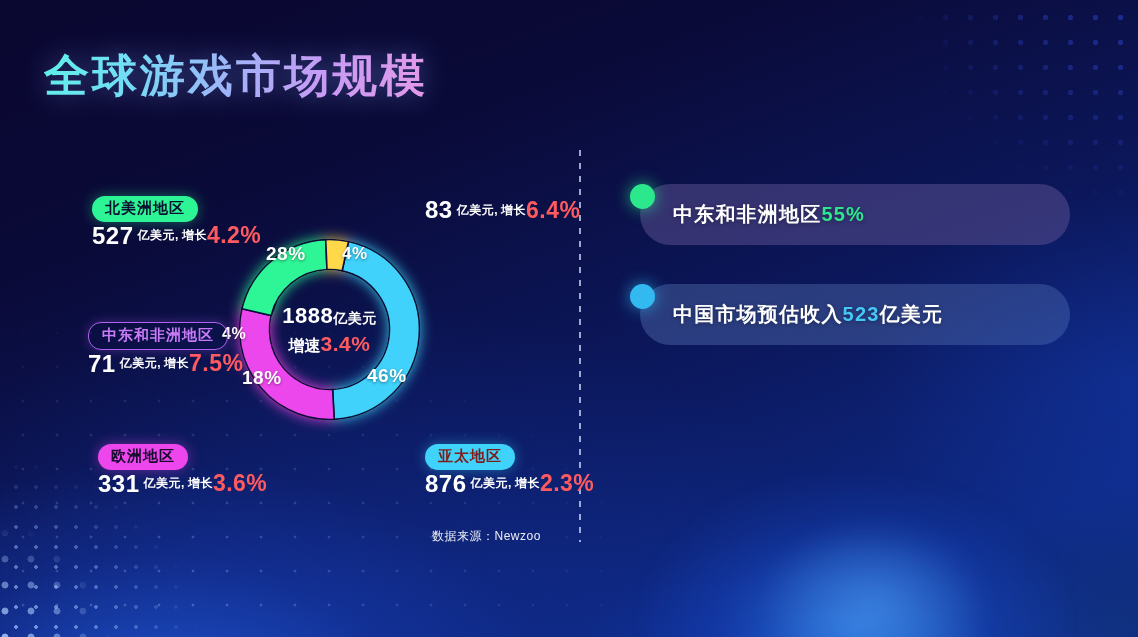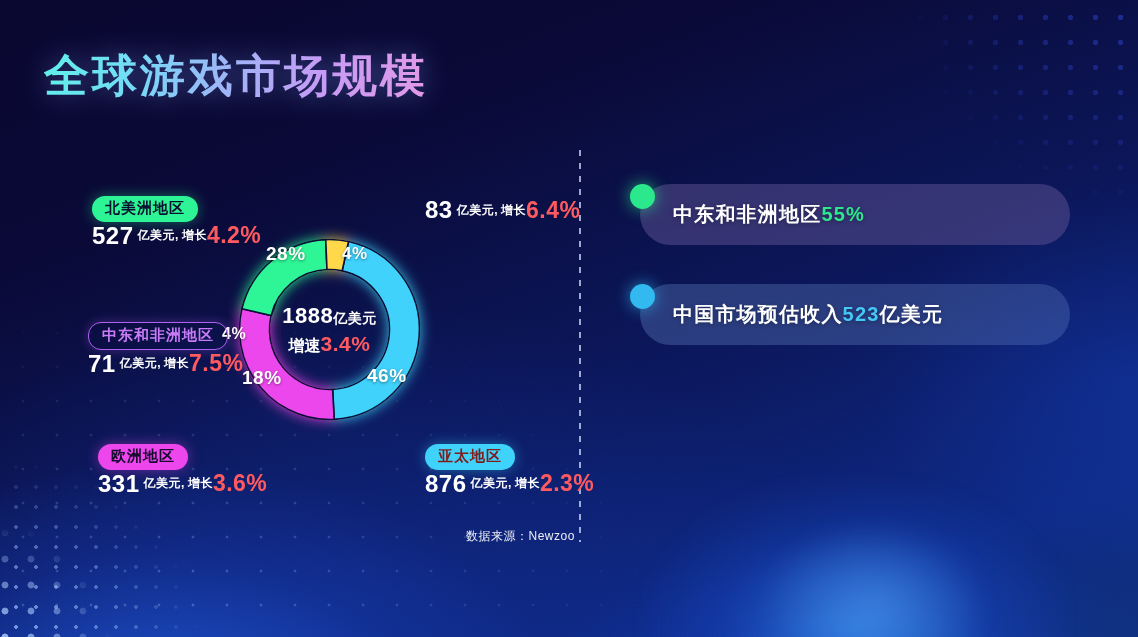--- a/index.html
+++ b/index.html
@@ -150,21 +150,21 @@
   .region-val .grow  { font-size:12px; font-weight:bold; margin-left:3px; letter-spacing:0.5px; }
   .region-val .pct   { font-size:23px; font-weight:bold; color:#ff5a5f; letter-spacing:0.5px; }
 
   .r-na    { left:92px;  top:196px; }
   .r-mea   { left:88px;  top:322px; }
   .r-eu    { left:98px;  top:444px; }
   .r-latam { left:425px; top:196px; }
   .r-apac  { left:425px; top:444px; }
 
   .source {
-    position:absolute; left:466px; top:528px;
+    position:absolute; left:432px; top:528px;
     color:#ffffff; font-size:12px; letter-spacing:0.5px; opacity:0.92;
   }
 
   
   .cards { position:absolute; left:630px; top:170px; width:440px; }
   .card-row { position:relative; margin-bottom:39px; }
   .card-row:last-child { margin-bottom:0; }
 
   .dot {
     position:absolute; left:0px; top:0px;

